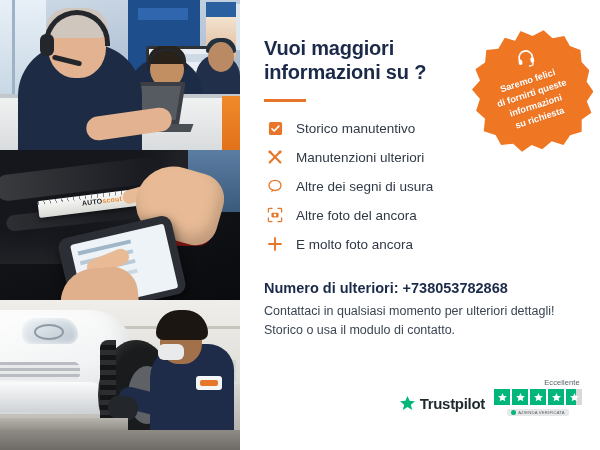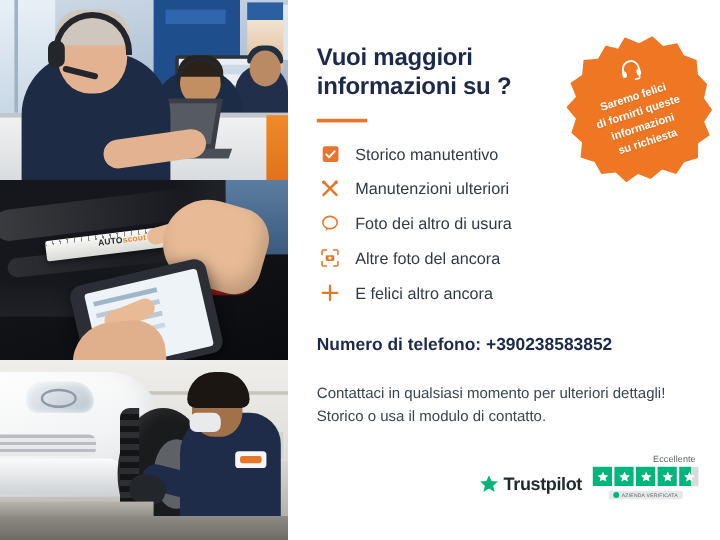--- a/index.html
+++ b/index.html
@@ -190,21 +190,21 @@
   .features { list-style: none; margin-top: 4px; }
   .feature { display: flex; align-items: center; height: 29px; text-align: right; }
   .fic { width: 22px; height: 22px; flex: 0 0 22px; display:flex; align-items:center;
     justify-content:center; color:#e8762a; margin-right: 10px; }
   .flabel { font-size: 13.5px; color: #303a46; }
 
   .phone-line {
     margin-top: 21px;
     font-size: 14.5px; font-weight: bold; color: #1c2a4a;
   }
-  .contact { margin-top: 23px; font-size: 12.5px; color: #3a4552; line-height: 1.55; }
+  .contact { margin-top: 6px; font-size: 12.5px; color: #3a4552; line-height: 1.55; }
 
   
   .tp { position: absolute; right: 18px; bottom: 34px; display:flex; align-items:flex-end; gap: 9px; }
   .tp-brand { display:flex; align-items:center; gap:4px; padding-bottom: 4px; }
   .tp-word { font-size: 15px; font-weight: bold; color: #1f2a2e; letter-spacing:-.3px; }
   .tp-right { display:flex; flex-direction:column; align-items:center; gap:2px; }
   .tp-exc { font-size: 7.5px; color: #5a6166; letter-spacing:.1px;padding-left:48px; }
   .tp-stars { display:flex; gap:2px; }
   .star-box { width:16px; height:16px; background:#00b67a; display:flex;
     align-items:center; justify-content:center; }
@@ -345,49 +345,49 @@
         <span class="flabel">Manutenzioni ulteriori</span>
       </li>
 
       <li class="feature">
         <span class="fic">
           <svg width="16" height="16" viewBox="0 0 16 16">
             <ellipse cx="8" cy="7.4" rx="6" ry="5.1" fill="none" stroke="#e8762a" stroke-width="1.3"></ellipse>
             <path d="M5.3 11.6L4 14.4l3.4-2.2z" fill="#e8762a"></path>
           </svg>
         </span>
-        <span class="flabel">Foto dei altro di usura</span>
+        <span class="flabel">Altre dei segni di usura</span>
       </li>
 
       <li class="feature">
         <span class="fic">
           <svg width="16" height="16" viewBox="0 0 16 16">
             <path d="M1.4 5V2.2c0-.5.4-.8.8-.8H5M11 1.4h2.8c.5 0 .8.3.8.8V5
                      M14.6 11v2.8c0 .5-.3.8-.8.8H11M5 14.6H2.2c-.4 0-.8-.3-.8-.8V11" stroke="#e8762a" stroke-width="1.3" fill="none" stroke-linecap="round"></path>
             <rect x="4.4" y="5.8" width="7.2" height="4.6" rx="1.1" fill="#e8762a"></rect>
             <circle cx="8" cy="8.1" r="1.3" fill="#fff"></circle>
           </svg>
         </span>
         <span class="flabel">Altre foto del ancora</span>
       </li>
 
       <li class="feature">
         <span class="fic">
           <svg width="16" height="16" viewBox="0 0 16 16">
             <path d="M8 2v12M2 8h12" stroke="#e8762a" stroke-width="1.9" stroke-linecap="round"></path>
           </svg>
         </span>
-        <span class="flabel">E felici altro ancora</span>
+        <span class="flabel">E molto foto ancora</span>
       </li>
 
     </ul>
 
     <div class="phone-line">
-      <span>Numero di telefono:</span>
-      <span>+390238583852</span>
+      <span>Numero di ulteriori:</span>
+      <span>+738053782868</span>
     </div>
 
     <div class="contact">
       <div>Contattaci in qualsiasi momento per ulteriori dettagli!</div>
       <div>Storico o usa il modulo di contatto.</div>
     </div>
 
     <div class="tp">
       <div class="tp-brand">
         <svg width="17" height="17" viewBox="0 0 16 16">

